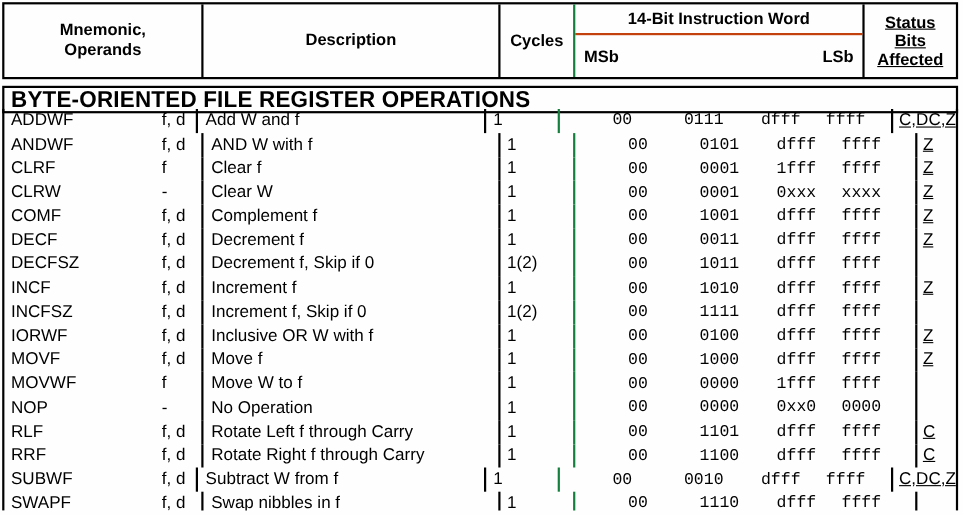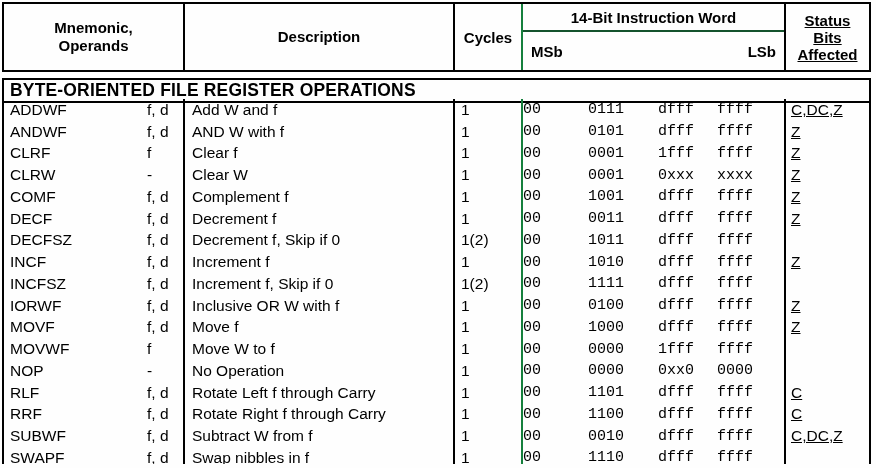--- a/index.html
+++ b/index.html
@@ -18,50 +18,51 @@
   .c3{width:68px;border-right:2px solid #15803d;}
   .c4{width:263px;border-right:2px solid #000;}
   .c5{flex:1;text-decoration:underline;}
   .thead .c1,.thead .c2,.thead .c5{
     display:flex;flex-direction:column;align-items:center;justify-content:center;
     text-align:center;line-height:18px;
   }
   .thead .c3{display:flex;align-items:center;justify-content:center;}
   .thead .c4{display:flex;flex-direction:column;padding:0;}
   .iw-top{
-    height:28px;border-bottom:2px solid #14532d;box-sizing:border-box;
+    height:28px;border-bottom:2px solid #c2410c;box-sizing:border-box;
     display:flex;align-items:center;justify-content:center;text-align:center;
   }
   .iw-bottom{
     flex:1;display:flex;align-items:center;justify-content:space-between;
     padding:0 8px;
   }
   .thead .c5{line-height:17px;}
   .section-band{
     position:absolute;left:2px;top:78px;width:869px;height:25px;
     border:2px solid #000;box-sizing:border-box;
     display:flex;align-items:center;padding-left:6px;
-    font-weight:bold;font-size:18px;letter-spacing:0.2px;
+    font-weight:bold;font-size:21px;letter-spacing:0.2px;
     white-space:nowrap;
   }
   .section-band span{transform:scaleX(0.97);transform-origin:left center;display:inline-block;}
   .tbody{
     position:absolute;left:2px;top:99px;width:869px;height:365px;
     border-left:2px solid #000;border-right:2px solid #000;box-sizing:border-box;
     overflow:hidden;
   }
   .trow{display:flex;height:21.75px;font-size:15.5px;}
   .trow .cell{display:flex;align-items:center;}
   .trow .c1{position:relative;}
   .mn{padding-left:6px;}
   .op{position:absolute;left:143px;}
   .trow .c2{padding-left:7px;}
   .trow .c3{padding-left:6px;}
   .trow .c4{
     font-family:"Liberation Mono", monospace;font-size:15px;
+    margin-left:48px;
   }
   .w{display:inline-block;}
   .w0{width:65px;}
   .w1{width:70px;}
   .w2{width:59px;}
   .trow .c5{padding-left:5px;}
 </style>
 </head>
 <body>
 

